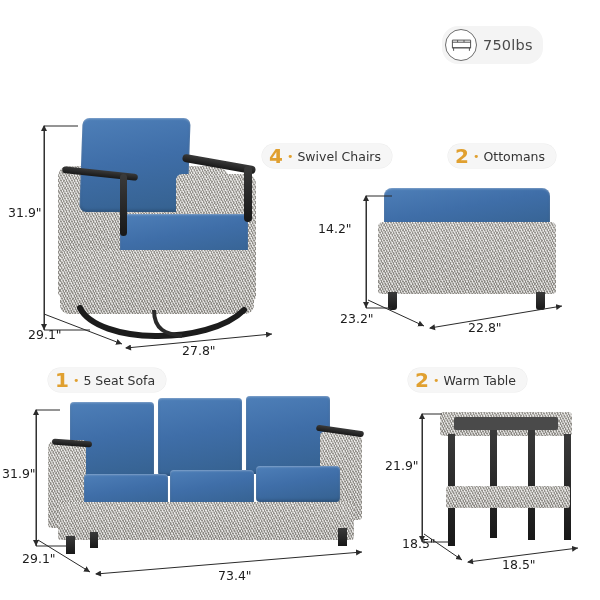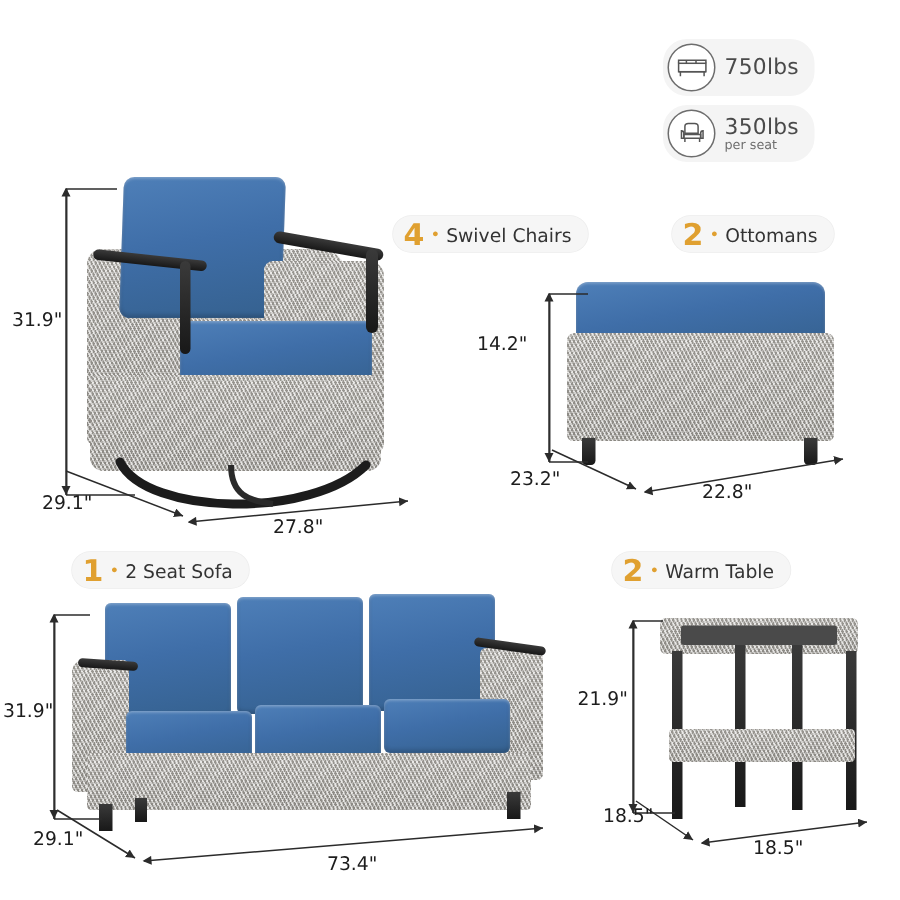--- a/index.html
+++ b/index.html
@@ -84,52 +84,38 @@
           <path d="M1.4 4.2v-2.1h18.2v2.1M6.6 4.2v-2.1M13 4.2v-2.1" fill="none" stroke="#555" stroke-width="1"></path>
           <path d="M2.6 9.8v3M18.4 9.8v3" stroke="#555" stroke-width="1"></path>
           <path d="M1.4 9.8h18.2" stroke="#555" stroke-width="1"></path>
         </svg>
       </span>
       <span class="badge-txt">
         <span class="badge-main">750lbs</span>
       </span>
     </div>
 
-    <div class="badge">
-      <span class="badge-ico">
-        <svg width="19" height="16" viewBox="0 0 19 16">
-          <path d="M4.6 3.4c0-1.2.9-2 2.3-2h4.2c1.4 0 2.3.8 2.3 2v4.4H4.6z" fill="none" stroke="#555" stroke-width="1"></path>
-          <path d="M2.3 6.2c1 0 1.6.7 1.6 1.8v3.2H2.3zM16.7 6.2c-1 0-1.6.7-1.6 1.8v3.2h1.6z" fill="none" stroke="#555" stroke-width="1"></path>
-          <path d="M3.9 8.6h11.2v2.6H3.9z" fill="none" stroke="#555" stroke-width="1"></path>
-          <path d="M4.6 11.2v2.4M14.4 11.2v2.4" stroke="#555" stroke-width="1"></path>
-        </svg>
-      </span>
-      <span class="badge-txt">
-        <span class="badge-main">350lbs</span>
-        <div class="badge-sub">per seat</div>
-      </span>
-    </div>
   </div>
 
   <div class="pill" style="left:262px;top:144px;">
     <span class="qty">4</span>
     <span class="star">•</span>
     <span class="nm">Swivel Chairs</span>
   </div>
 
   <div class="pill" style="left:448px;top:144px;">
     <span class="qty">2</span>
     <span class="star">•</span>
     <span class="nm">Ottomans</span>
   </div>
 
   <div class="pill" style="left:48px;top:368px;">
     <span class="qty">1</span>
     <span class="star">•</span>
-    <span class="nm">2 Seat Sofa</span>
+    <span class="nm">5 Seat Sofa</span>
   </div>
 
   <div class="pill" style="left:408px;top:368px;">
     <span class="qty">2</span>
     <span class="star">•</span>
     <span class="nm">Warm Table</span>
   </div>
 
   <div class="art" style="left:58px;top:118px;width:210px;height:220px;">
 

